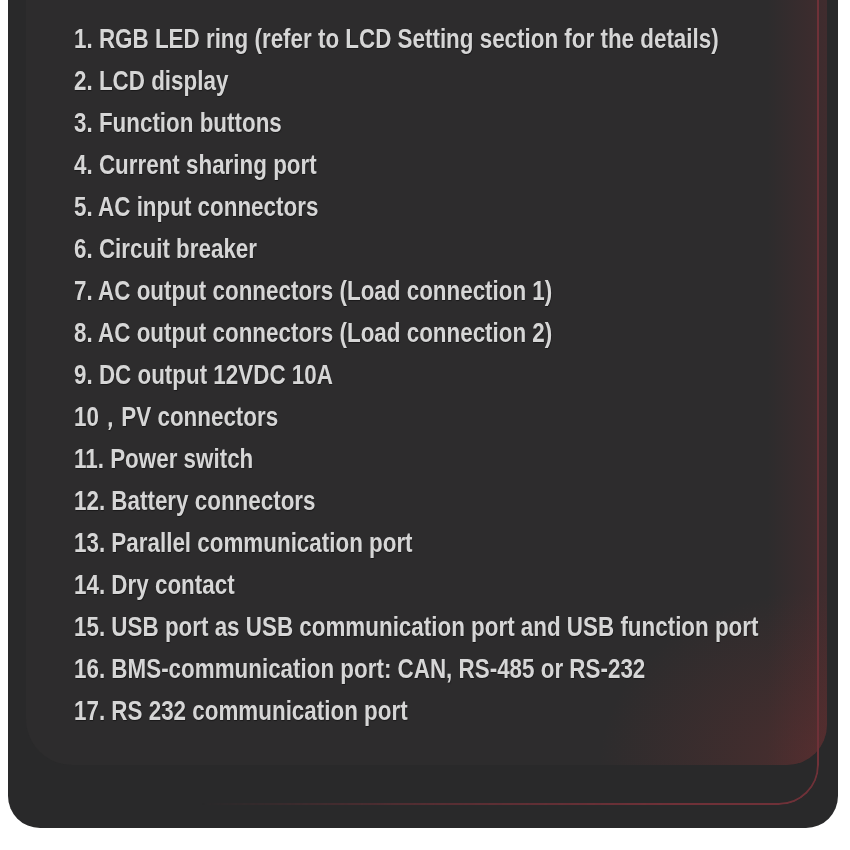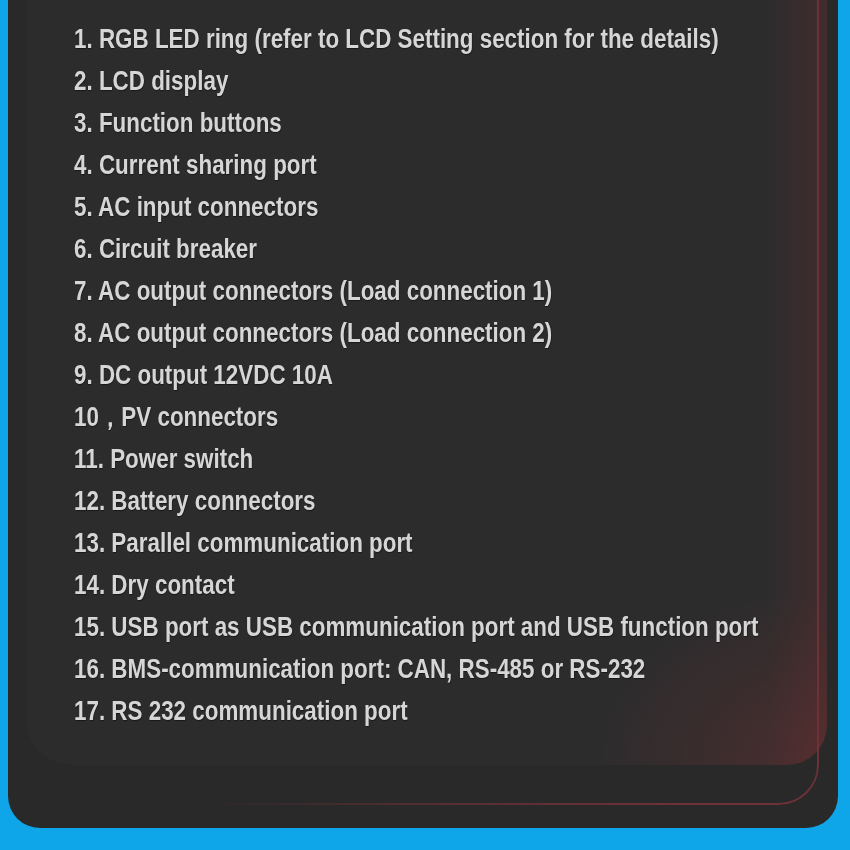--- a/index.html
+++ b/index.html
@@ -4,21 +4,21 @@
 <style>
   html, body {
     margin: 0;
     padding: 0;
     background: #000000;
   }
   .screen {
     position: relative;
     width: 850px;
     height: 850px;
-    background: #0ea5e9;
+    background: #ffffff;
     overflow: hidden;
     font-family: "Liberation Sans", sans-serif;
   }
   
   .page-card {
     position: absolute;
     left: 8px;
     top: -40px;
     width: 830px;
     height: 868px; 

